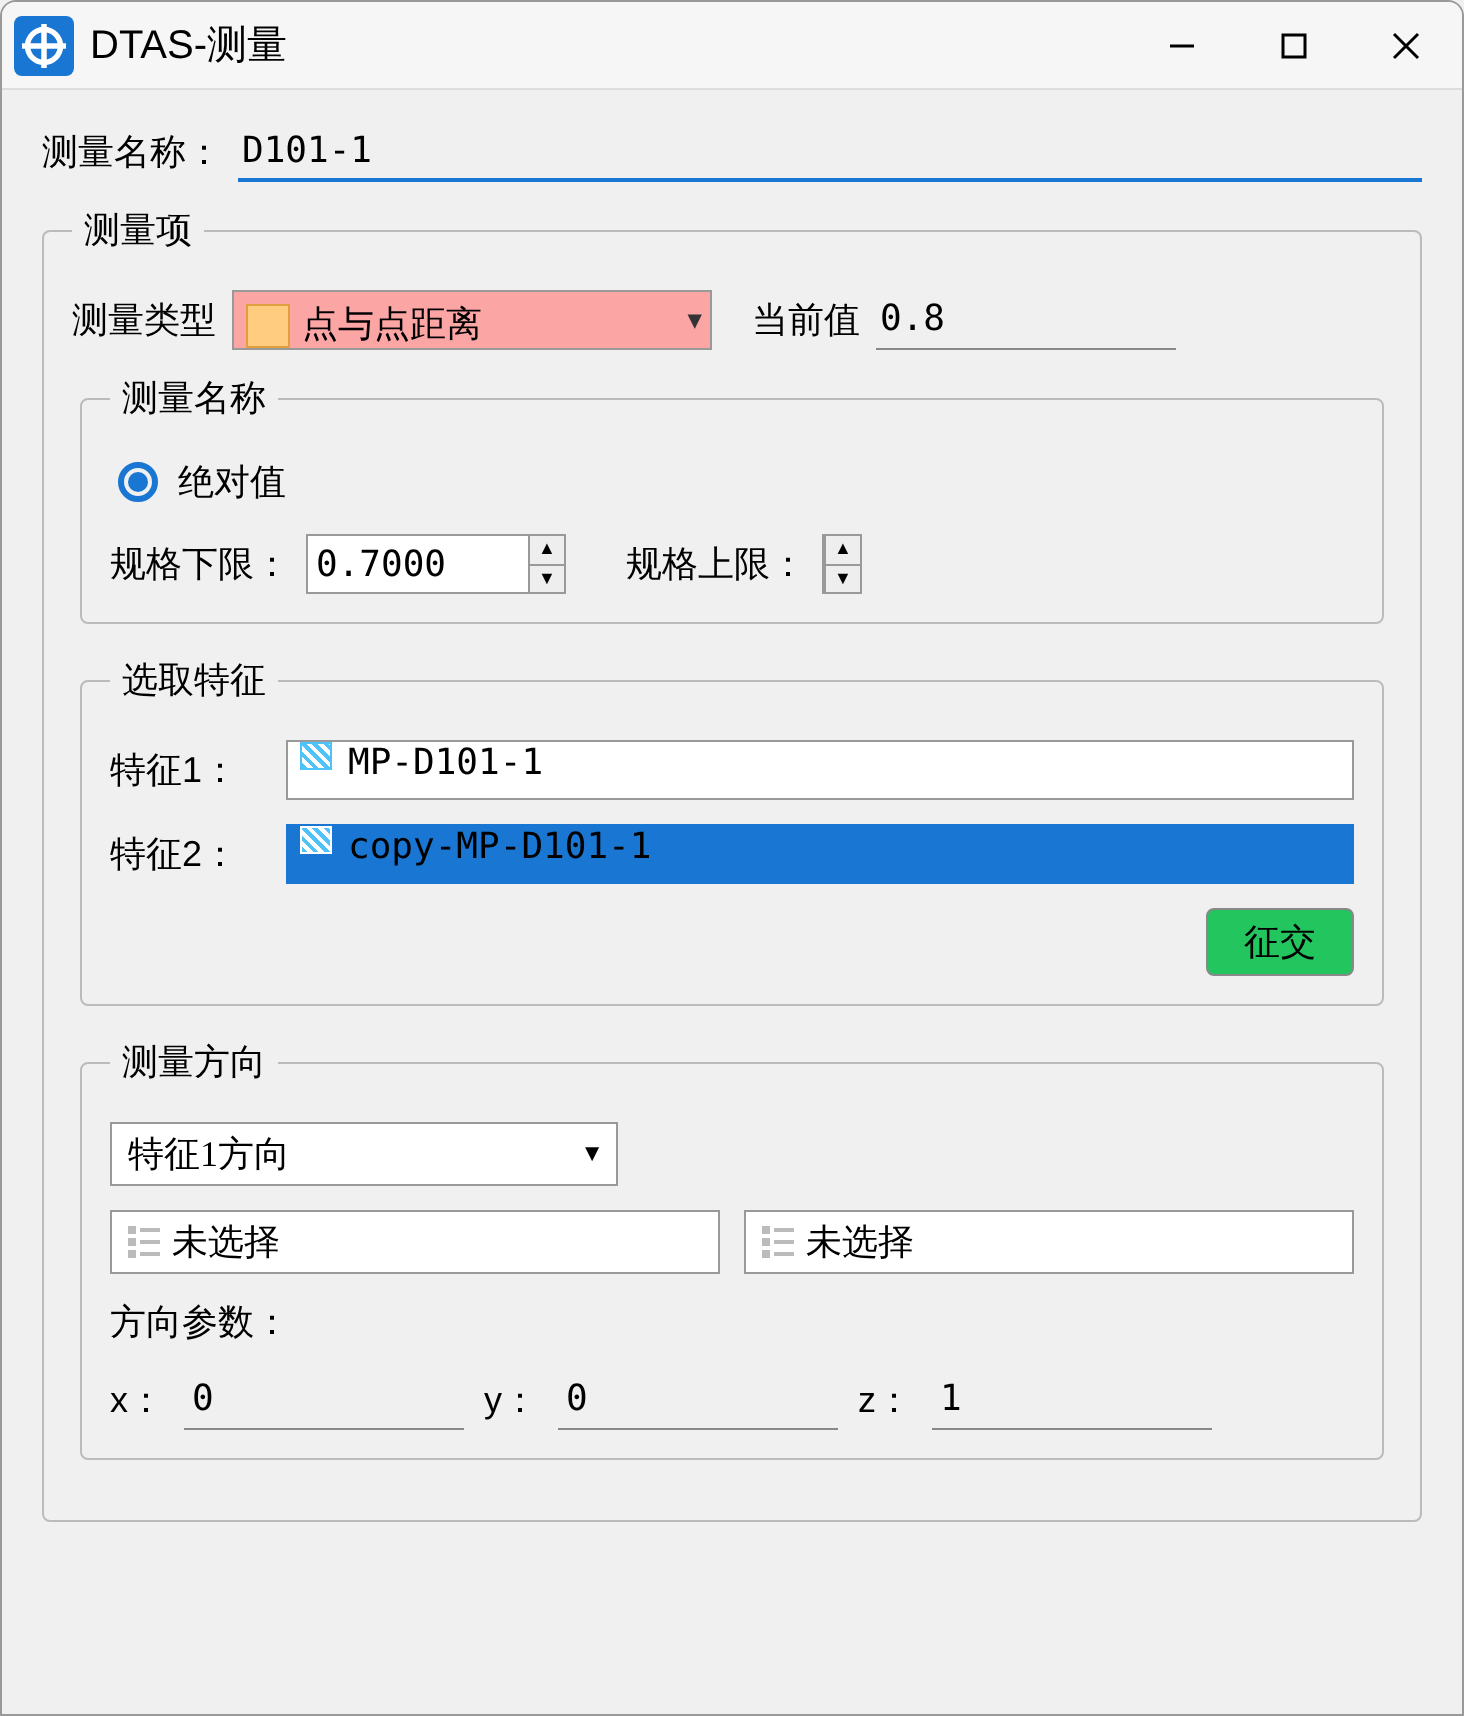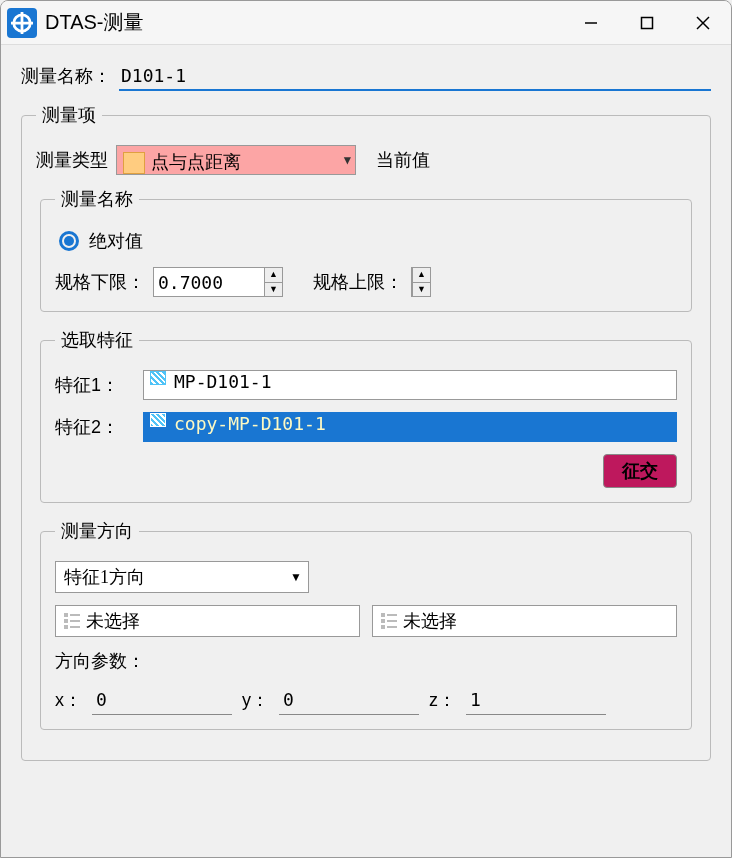--- a/index.html
+++ b/index.html
@@ -172,36 +172,35 @@
     font-family: monospace, "SimSun";
   }
   .feature-box .feat-icon {
     width: 16px; height: 14px;
     background: repeating-linear-gradient(45deg, #4fc3f7, #4fc3f7 2px, #fff 2px, #fff 4px);
     border: 1px solid #4fc3f7;
     margin-right: 8px;
   }
   .feature-box.selected {
     background: #1976d2;
-    color: #fef9c3;
+    color: #000000;
     border-color: #1976d2;
   }
   .feature-box.selected .feat-icon {
     border-color: #fff;
   }
   .btn {
     border: 1px solid #888;
-    background: #be185d;
+    background: #22c55e;
     height: 34px;
     padding: 0 18px;
     font-size: 18px;
     font-family: "SimSun", sans-serif;
     cursor: default;
     border-radius: 4px;
-    font-weight: bold;
   }
   .dir-combo {
     height: 32px;
     border: 1px solid #999;
     background: #fff;
     display: inline-flex;
     align-items: center;
     padding: 0 8px;
     width: 254px;
     position: relative;
@@ -295,20 +294,21 @@
       <legend>测量项</legend>
 
       <div class="row">
         <span class="label">测量类型</span>
         <div class="combo" style="width:240px;">
           <span class="combo-icon"></span>
           <span>点与点距离</span>
           <span class="caret">▼</span>
         </div>
         <span class="label" style="margin-left:20px;">当前值</span>
+        <input class="val-input" style="width: 150px;" value="0.8">
       </div>
 
       <fieldset class="groupbox" style="margin-left:4px; margin-right:4px;">
         <legend>测量名称</legend>
 
         <div class="radio-row">
           <span class="radio-dot"></span>
           <span>绝对值</span>
         </div>
 

